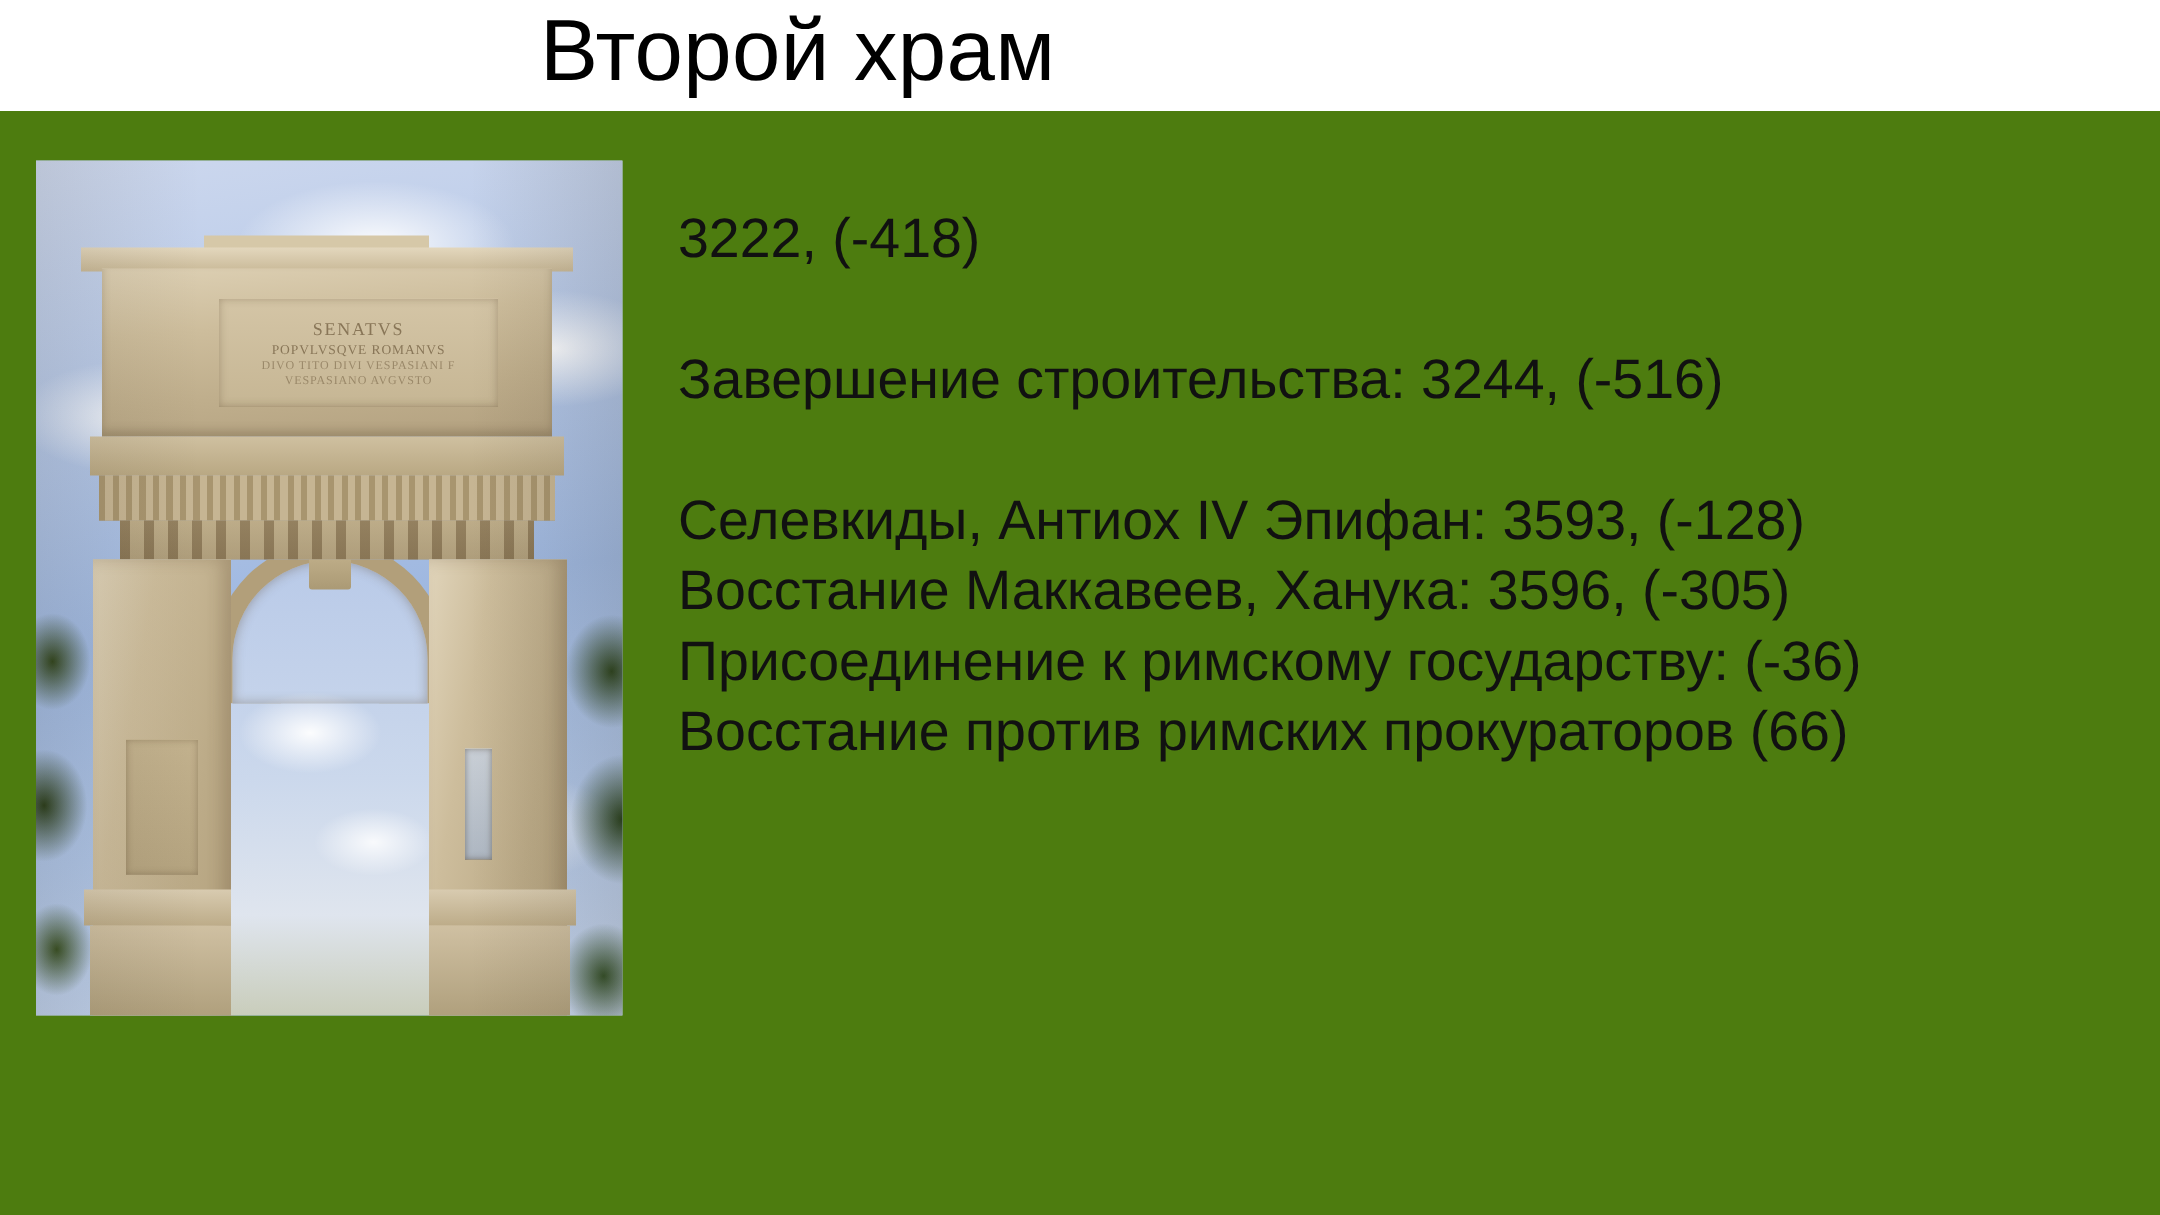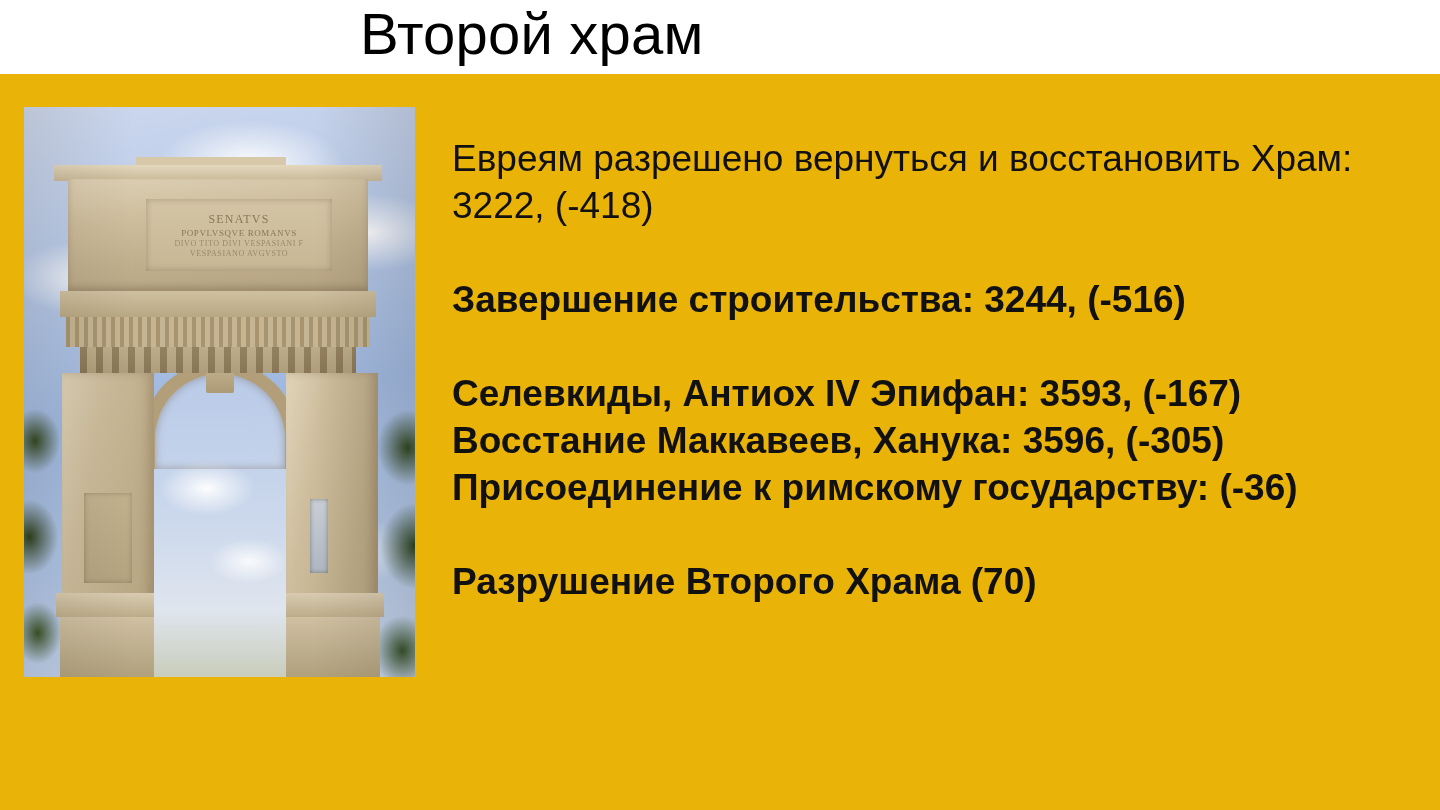--- a/index.html
+++ b/index.html
@@ -11,21 +11,21 @@
     height: 810px;
     overflow: hidden;
     font-family: "Liberation Sans", sans-serif;
     background: #ffffff;
   }
 
   .slide {
     position: relative;
     width: 1440px;
     height: 810px;
-    background: #eab308;
+    background: #4d7c0f;
   }
 
   
   .title-band {
     position: absolute;
     left: 0;
     top: 0;
     width: 1440px;
     height: 74px;
     background: #ffffff;
@@ -267,21 +267,20 @@
     width: 970px;
     font-size: 37px;
     line-height: 47px;
     color: #111111;
   }
   .para {
     margin: 0;
   }
   .para + .para {
     margin-top: 47px;
-    font-weight: bold;
   }
   .para .line {
     display: block;
     white-space: nowrap;
   }
 </style>
 </head>
 <body>
 
 <div class="slide">
@@ -336,33 +335,30 @@
 
       </div>
 
       <div class="photo-shadow"></div>
     </div>
   </div>
 
   <div class="body-text">
 
     <p class="para">
-      <span class="line">Евреям разрешено вернуться и восстановить Храм:</span>
       <span class="line">3222, (-418)</span>
     </p>
 
     <p class="para">
       <span class="line">Завершение строительства: 3244, (-516)</span>
     </p>
 
     <p class="para">
-      <span class="line">Селевкиды, Антиох IV Эпифан: 3593, (-167)</span>
+      <span class="line">Селевкиды, Антиох IV Эпифан: 3593, (-128)</span>
       <span class="line">Восстание Маккавеев, Ханука: 3596, (-305)</span>
       <span class="line">Присоединение к римскому государству: (-36)</span>
+      <span class="line">Восстание против римских прокураторов (66)</span>
     </p>
 
-    <p class="para">
-      <span class="line">Разрушение Второго Храма (70)</span>
-    </p>
 
   </div>
 
 </div>
 
 </body></html>

